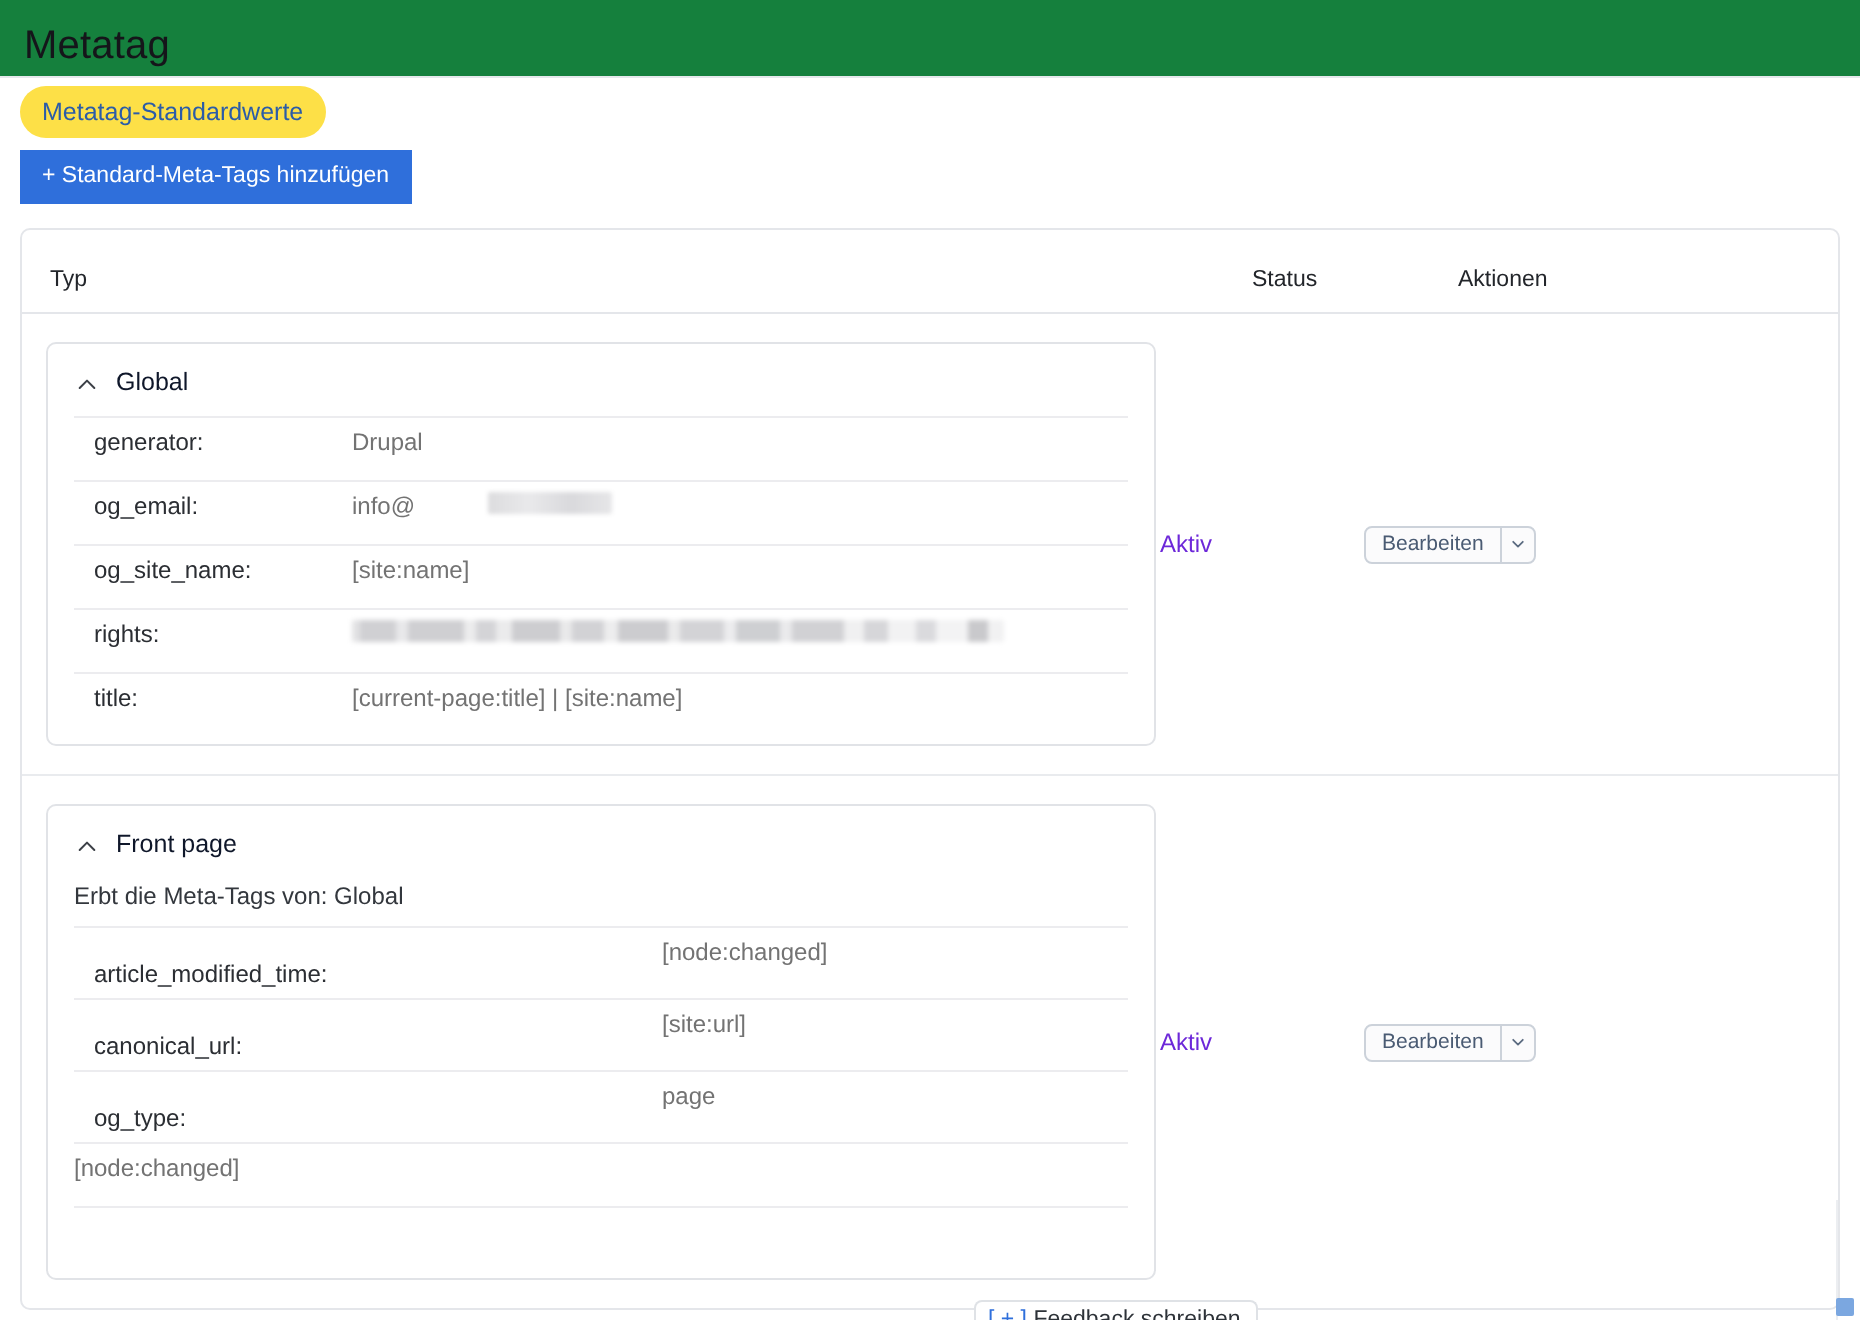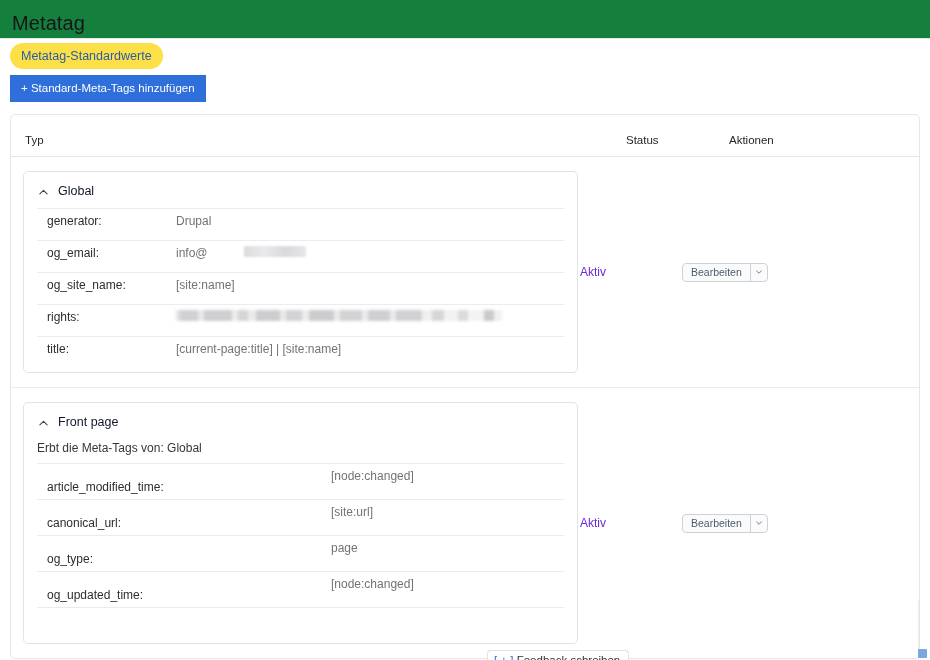--- a/index.html
+++ b/index.html
@@ -370,21 +370,20 @@
         </div>
         <div class="meta-row">
           <span class="meta-key">canonical_url:</span>
           <span class="meta-val">[site:url]</span>
         </div>
         <div class="meta-row">
           <span class="meta-key">og_type:</span>
           <span class="meta-val">page</span>
         </div>
         <div class="meta-row">
-          <span class="meta-key">og_updated_time:</span>
           <span class="meta-val">[node:changed]</span>
         </div>
         <div class="meta-row"></div>
       </div>
     </div>
 
     <div class="cell-status">
       <span class="status-text">Aktiv</span>
     </div>
 

